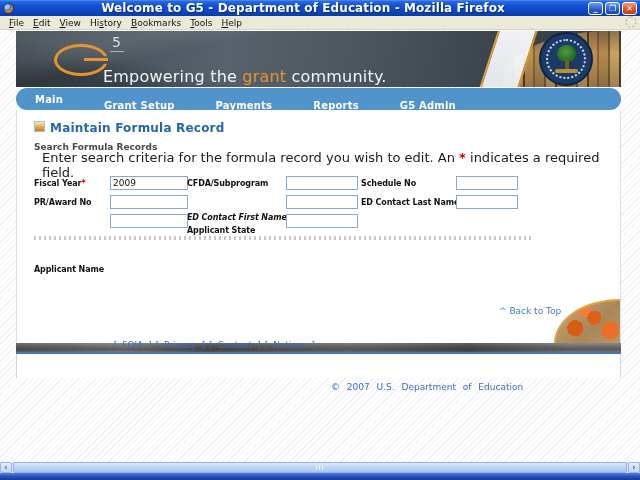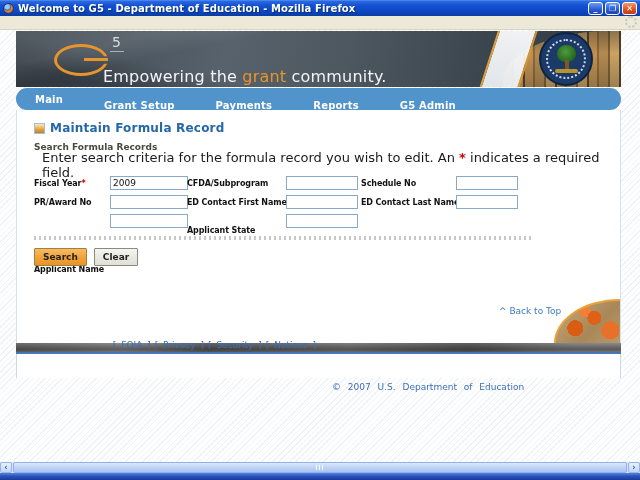--- a/index.html
+++ b/index.html
@@ -10,21 +10,21 @@
   }
   
   .titlebar{
     position:absolute;left:0;top:0;width:640px;height:16px;
     background:linear-gradient(#5a96f0 0%,#2a6ae0 8%,#1450d2 35%,#0d47c4 70%,#0a3ca6 100%);
     display:flex;align-items:center;color:#fff;
   }
   .ff-icon{width:11px;height:11px;border-radius:50%;margin:0 4px 0 3px;
     background:radial-gradient(circle at 35% 30%,#9cc4f0 0 25%,#3a6cb4 40%,#f08428 55%,#b44c10 90%);
     border:1px solid #123a7a;box-sizing:border-box;}
-  .title-text{font-size:10px;font-weight:bold;text-shadow:1px 1px 1px #08306e;letter-spacing:.1px;flex:1;white-space:nowrap;overflow:hidden;}
+  .title-text{font-size:12px;font-weight:bold;text-shadow:1px 1px 1px #08306e;letter-spacing:.1px;flex:1;white-space:nowrap;overflow:hidden;text-align:center;}
   .winbtns{display:flex;gap:2px;margin-right:3px;}
   .winbtn{width:15px;height:13px;border-radius:3px;border:1px solid #fff;box-sizing:border-box;
     background:linear-gradient(#6a9cf4,#2a5ad0 60%,#1e46b4);color:#fff;font-size:8px;line-height:11px;text-align:center;font-weight:bold;}
   .winbtn.close{background:linear-gradient(#f09a6a,#e05424 55%,#c03c10);}
   
   .menubar{
     position:absolute;left:0;top:16px;width:640px;height:13px;background:#ece9d8;
     border-bottom:1px solid #d8d4c4;display:flex;align-items:center;font-size:9px;color:#111;
   }
   .menu-item{margin-left:9px;white-space:nowrap;}
@@ -60,21 +60,21 @@
   .seal .trunk{position:absolute;left:24px;top:26px;width:4px;height:9px;background:#7a5a20;}
   .seal .base{position:absolute;left:14px;top:35px;width:23px;height:4px;background:#b89430;border-radius:2px;}
   
   .navbar{position:absolute;left:16px;top:88px;width:605px;height:22px;background:#5193cb;
     display:flex;align-items:center;border-radius:11px;}
   .nav-item{color:#fff;font-weight:bold;font-size:10px;margin-left:19px;letter-spacing:.2px;white-space:nowrap;}
   .nav-item + .nav-item{margin-left:41px;margin-top:12px;}
   
   .content{position:absolute;left:16px;top:110px;width:605px;height:233px;background:#fff;
     border-left:1px solid #d4e0ec;border-right:1px solid #d4e0ec;box-sizing:border-box;}
-  .page-title{position:absolute;left:17px;top:11px;display:flex;align-items:center;}
+  .page-title{position:absolute;left:17px;top:11px;display:flex;align-items:flex-start;}
   .pt-icon{width:9px;height:9px;margin-right:5px;border:1px solid #9cc0e0;
     background:linear-gradient(#fceabc,#e8a23c 60%,#c87c1e);}
   .pt-text{color:#2667a8;font-weight:bold;font-size:12px;letter-spacing:.2px;}
   .section-title{position:absolute;left:17px;top:32px;color:#4a4a42;font-weight:bold;font-size:9px;}
   .instructions{position:absolute;left:17px;top:40px;font-size:13px;color:#1a1a1a;padding-left:8px;}
   .req{color:#cc0000;font-weight:bold;}
   .flabel{position:absolute;font-size:8px;font-weight:bold;color:#111;white-space:nowrap;letter-spacing:-.1px;}
   .finput{position:absolute;height:14px;border:1px solid #8aa8c8;font-size:9px;padding:0 2px;
     font-family:"DejaVu Sans","Liberation Sans",sans-serif;box-sizing:border-box;background:#fff;color:#111;}
   .divider{position:absolute;left:17px;top:126px;width:498px;height:4px;
@@ -123,20 +123,21 @@
     <div class="ff-icon"></div>
     <div class="title-text">Welcome to G5 - Department of Education - Mozilla Firefox</div>
     <div class="winbtns">
       <div class="winbtn">_</div>
       <div class="winbtn">❐</div>
       <div class="winbtn close">✕</div>
     </div>
   </div>
 
   <div class="menubar">
+    <div id="menus"><span class="menu-item"><u>F</u>ile</span><span class="menu-item"><u>E</u>dit</span><span class="menu-item"><u>V</u>iew</span><span class="menu-item">Hi<u>s</u>tory</span><span class="menu-item"><u>B</u>ookmarks</span><span class="menu-item"><u>T</u>ools</span><span class="menu-item"><u>H</u>elp</span></div>
     <div class="throbber"></div>
   </div>
 
   <div class="banner">
     <div class="g-logo">
       <div class="g-ellipse"></div>
         <div class="g-bar"></div>
       <div class="g-five">5</div>
     </div>
     <div class="tagline"><span>Empowering the </span><span class="hl">grant</span><span> community.</span></div>
@@ -170,47 +171,43 @@
 
     <div id="formarea">
         <div class="flabel" style="left: 17px; top: 69px;">Fiscal Year<span class="req">*</span></div>
         <input class="finput" value="2009" style="left: 93px; top: 66px; width: 78px;">
         <div class="flabel" style="left: 170px; top: 69px;">CFDA/Subprogram</div>
         <input class="finput" style="left: 269px; top: 66px; width: 72px;">
         <div class="flabel" style="left: 344px; top: 69px; text-align: right;">Schedule No</div>
         <input class="finput" style="left: 439px; top: 66px; width: 62px;">
         <div class="flabel" style="left: 17px; top: 88px;">PR/Award No</div>
         <input class="finput" style="left: 93px; top: 85px; width: 78px;">
-        <div class="flabel" style="left: 170px; top: 88px;">ED Contact First Name</div>
+        <div class="flabel" style="left: 170px; top: 103px; font-style: italic;">ED Contact First Name</div>
         <input class="finput" style="left: 269px; top: 85px; width: 72px;">
         <div class="flabel" style="left: 344px; top: 88px;">ED Contact Last Name</div>
         <input class="finput" style="left: 439px; top: 85px; width: 62px;">
         <div class="flabel" style="left: 17px; top: 107px; margin-top: 48px;">Applicant Name</div>
         <input class="finput" style="left: 93px; top: 104px; width: 78px;">
         <div class="flabel" style="left: 170px; top: 116px;">Applicant State</div>
         <input class="finput" style="left: 269px; top: 104px; width: 72px;">
       </div>
 
     <div class="divider"></div>
 
-    <div class="btnrow">
-      <button class="btn search">Search</button>
-      <button class="btn clear">Clear</button>
-    </div>
 
     <div class="backtop">^ Back to Top</div>
     <div class="chairs"></div>
   </div>
 
   <div class="metalbar"></div>
   <div class="footer">
       <div id="footerlinks" style="display:flex;align-items:flex-start;">
         <span>[ <span>FOIA</span> ]</span>
         <span>[ <span>Privacy</span> ]</span>
-        <span>[ <span>Security</span> ]</span>
+        <span>[ <span>Contact</span> ]</span>
         <span>[ <span>Notices</span> ]</span>
         <span class="copy">© 2007 U.S. Department of Education</span>
       </div>
     </div>
 
   <div class="hscroll">
     <div class="sb-btn">‹</div>
     <div class="sb-thumb">
         <div class="sb-grip"></div>
       </div>

